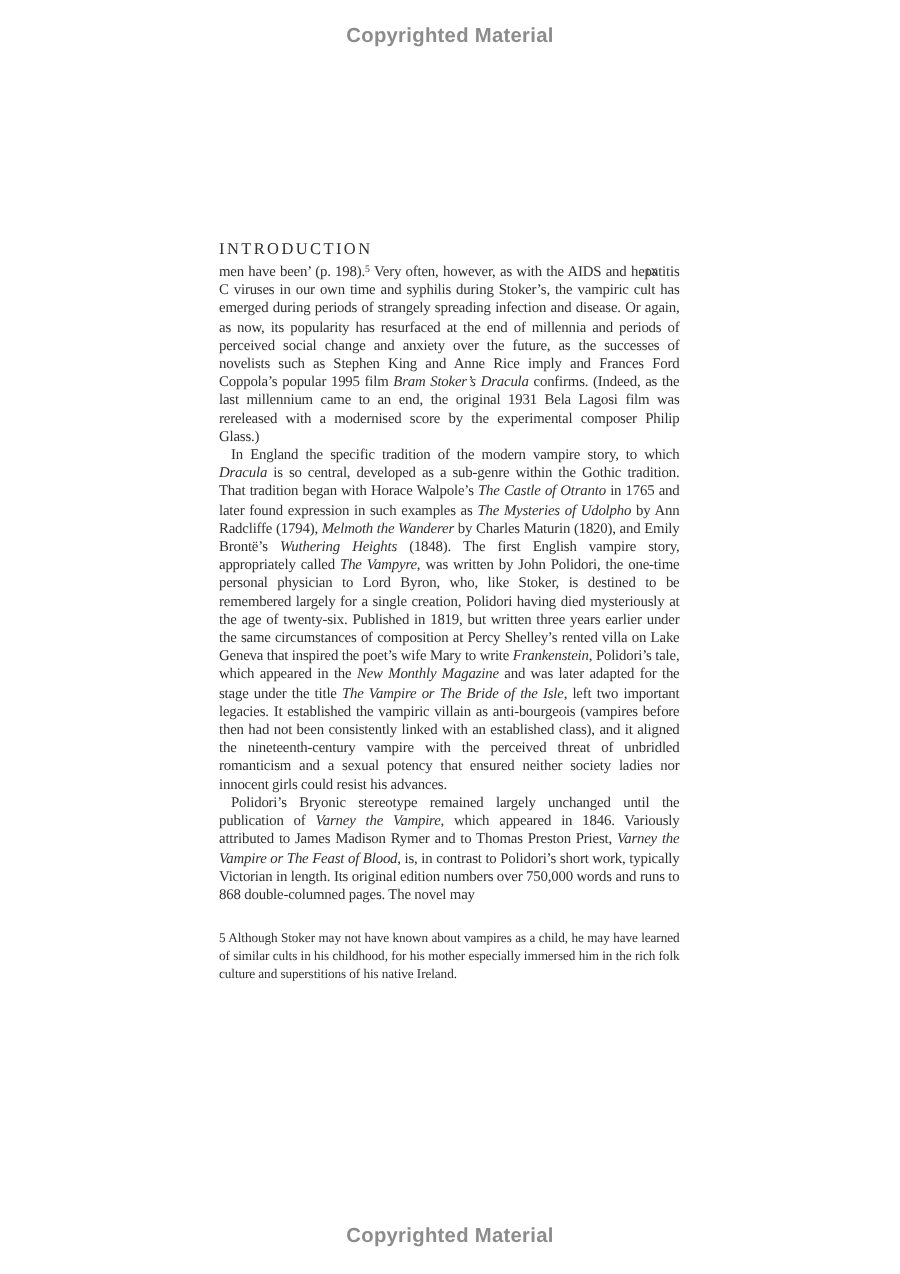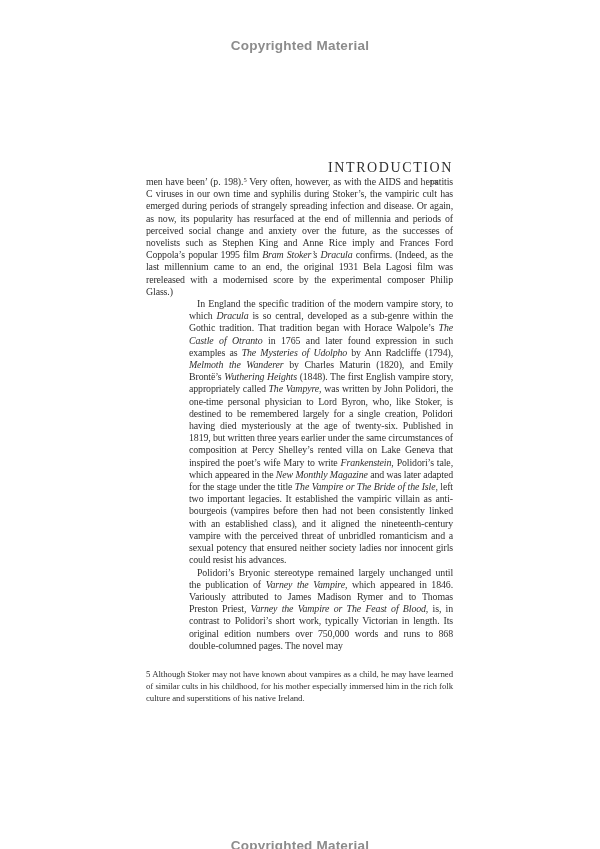--- a/index.html
+++ b/index.html
@@ -21,60 +21,59 @@
     position: absolute;
     left: 0;
     width: 600px;
     text-align: center;
     font-family: "Liberation Sans", sans-serif;
     font-weight: 700;
     font-size: 13.5px;
     letter-spacing: 0.2px;
     color: var(--watermark);
     user-select: none;
-    margin-top: 22px;
   }
   .watermark.top { top: 16px; }
   .watermark.bottom { top: 816px; }
 
   .page-block {
     position: absolute;
     left: 146px;
     top: 160px;
     width: 307px;
     color: var(--ink);
   }
   .running-head {
     position: relative;
     height: 16px;
   }
   .running-head .rh-title {
-    text-align: right;
-    font-size: 14px;
+    text-align: left;
+    font-size: 11px;
     letter-spacing: 1.6px;
     color: var(--ink);
   }
   .running-head .rh-pageno {
     position: absolute;
     right: 14px;
     top: 16px;
     font-size: 9.5px;
     font-variant: small-caps;
     letter-spacing: 0.5px;
     color: var(--ink);
   }
   .body-text p.body-para {
     margin: 0;
     font-size: 9.9px;
     line-height: 12.2px;
     letter-spacing: -0.12px;
     text-align: justify;
     color: var(--ink);
   }
-  .body-text p.body-para.indented { text-indent: 8px; margin-left: 43px; }
+  .body-text p.body-para.indented { text-indent: 8px; }
   .body-text sup {
     font-size: 6.5px;
     line-height: 0;
     vertical-align: 3px;
   }
   .footnote {
     margin-top: 16px;
     font-size: 8.8px;
     line-height: 12px;
     letter-spacing: -0.05px;

